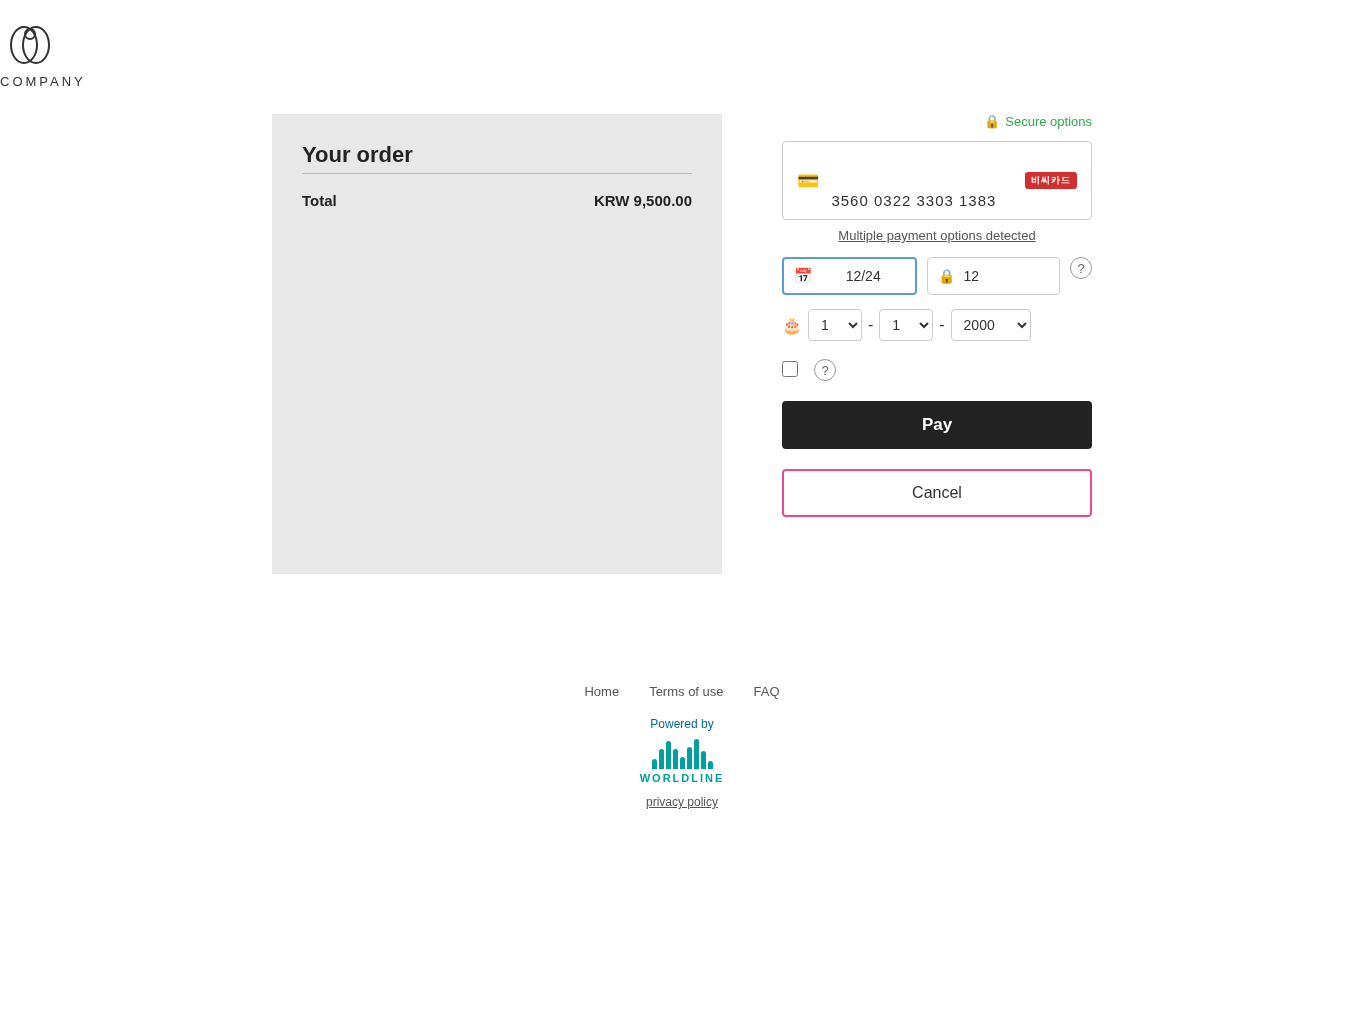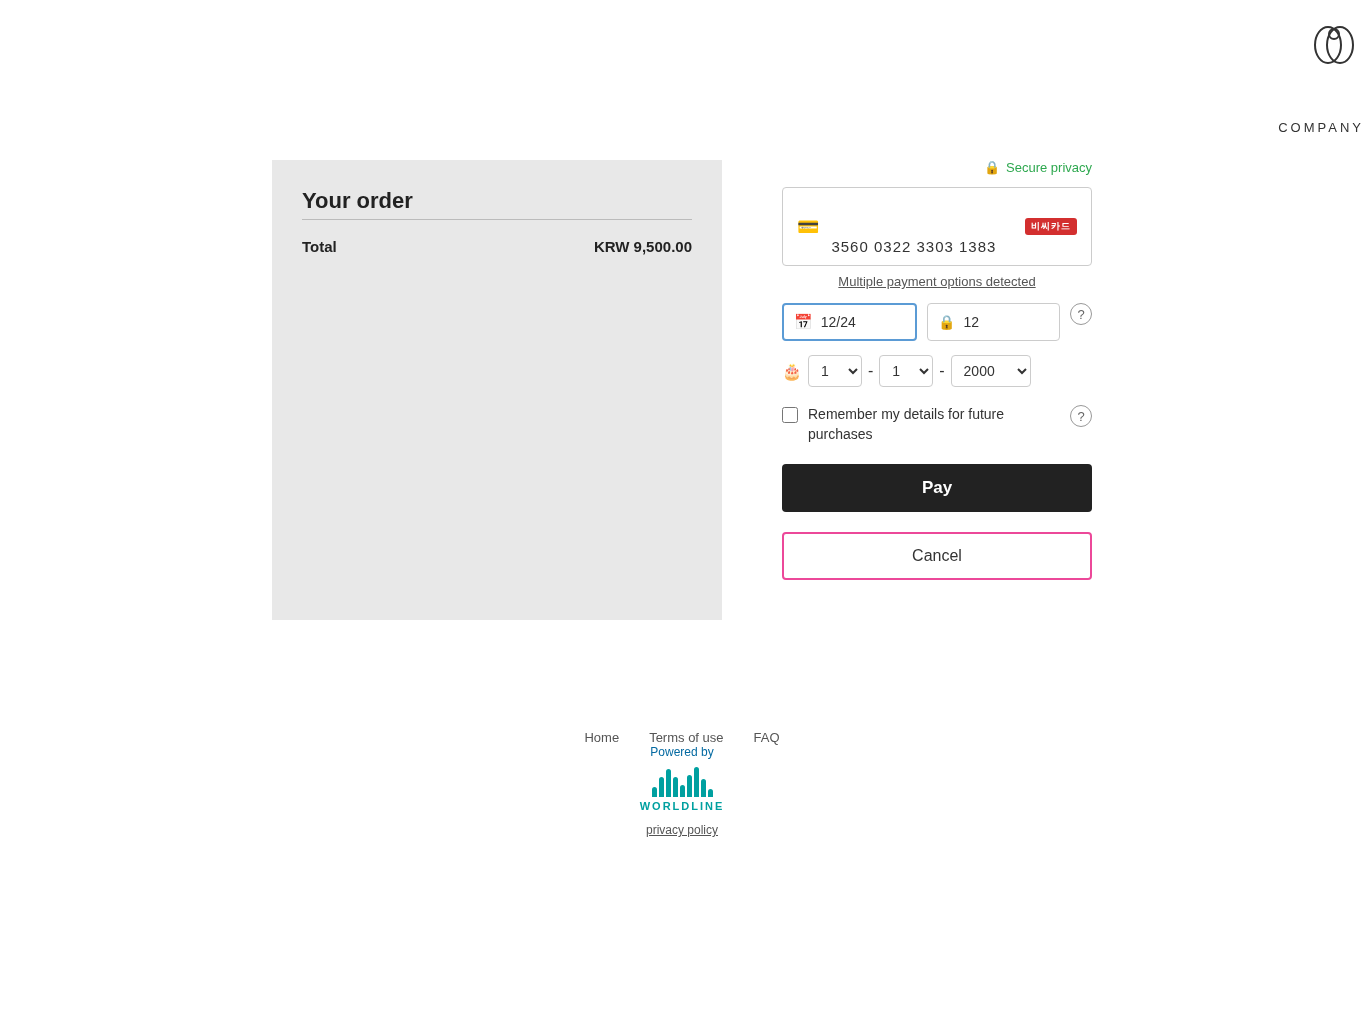--- a/index.html
+++ b/index.html
@@ -8,23 +8,22 @@
       background: #fff;
       color: #333;
       min-height: 1034px;
       width: 1364px;
     }
 
     
     .header {
       display: flex;
       flex-direction: column;
-      align-items: flex-end;
+      align-items: flex-start;
       padding: 20px 0 15px;
-      gap: 46px;
     }
     .logo-svg {
       width: 60px;
       height: 50px;
     }
     .company-name {
       font-size: 13px;
       letter-spacing: 3px;
       color: #333;
       margin-top: 4px;
@@ -157,20 +156,21 @@
     .expiry-input .cal-icon {
       color: #666;
       font-size: 15px;
     }
     .expiry-input input {
       border: none;
       outline: none;
       font-size: 14px;
       color: #333;
       width: 60px;
+      text-align: right;
     }
     .cvv-input {
       flex: 1;
       border: 1px solid #ccc;
       border-radius: 4px;
       padding: 8px 10px;
       display: flex;
       align-items: center;
       gap: 8px;
       background: #fff;
@@ -286,21 +286,21 @@
     
     .footer {
       text-align: center;
       margin-top: 100px;
       padding-bottom: 30px;
     }
     .footer-links {
       display: flex;
       justify-content: center;
       gap: 30px;
-      margin-bottom: 0;
+      margin-bottom: 18px;
     }
     .footer-link {
       font-size: 13px;
       color: #555;
       text-decoration: none;
       cursor: pointer;
     }
 
     .powered-by {
       font-size: 12px;
@@ -362,21 +362,21 @@
       <span class="order-label">Total</span>
       <span class="order-amount">KRW 9,500.00</span>
     </div>
   </div>
 
   <div class="payment-panel">
 
     
     <div class="secure-payment">
       <span class="lock-icon-small">🔒</span>
-      <span>Secure privacy</span>
+      <span>Secure options</span>
     </div>
 
     
     <div class="card-input-box">
       <span class="card-icon">💳</span>
       <span class="card-number">3560 0322 3303 1383</span>
       <span class="visa-badge">비씨카드</span>
     </div>
 
     
@@ -433,21 +433,20 @@
         <option value="1990">1990</option>
         <option value="1985">1985</option>
         <option value="1980">1980</option>
         <option value="1970">1970</option>
       </select>
     </div>
 
     
     <div class="remember-row">
       <input type="checkbox" class="remember-checkbox" style="">
-      <span class="remember-text">Remember my details for future purchases</span>
       <div class="help-icon remember-help">?</div>
     </div>
 
     
     <button class="pay-button">Pay</button>
 
     
     <button class="cancel-button">Cancel</button>
 
   </div>

